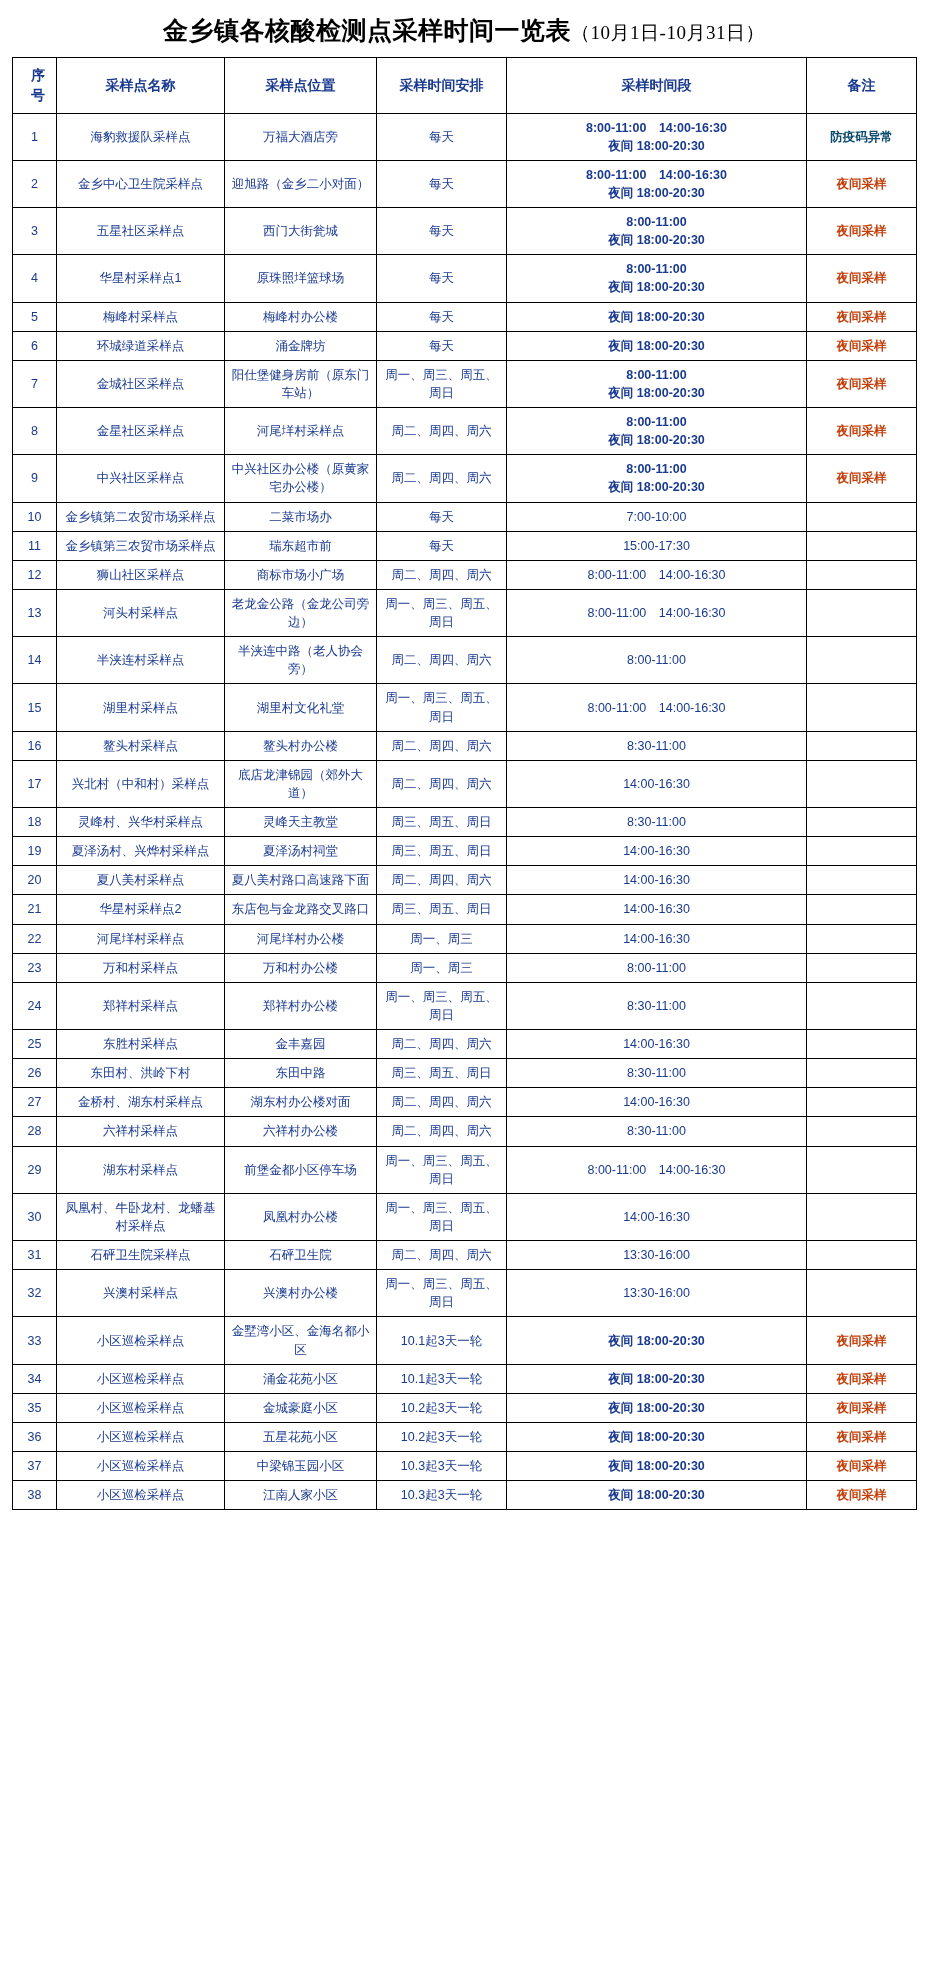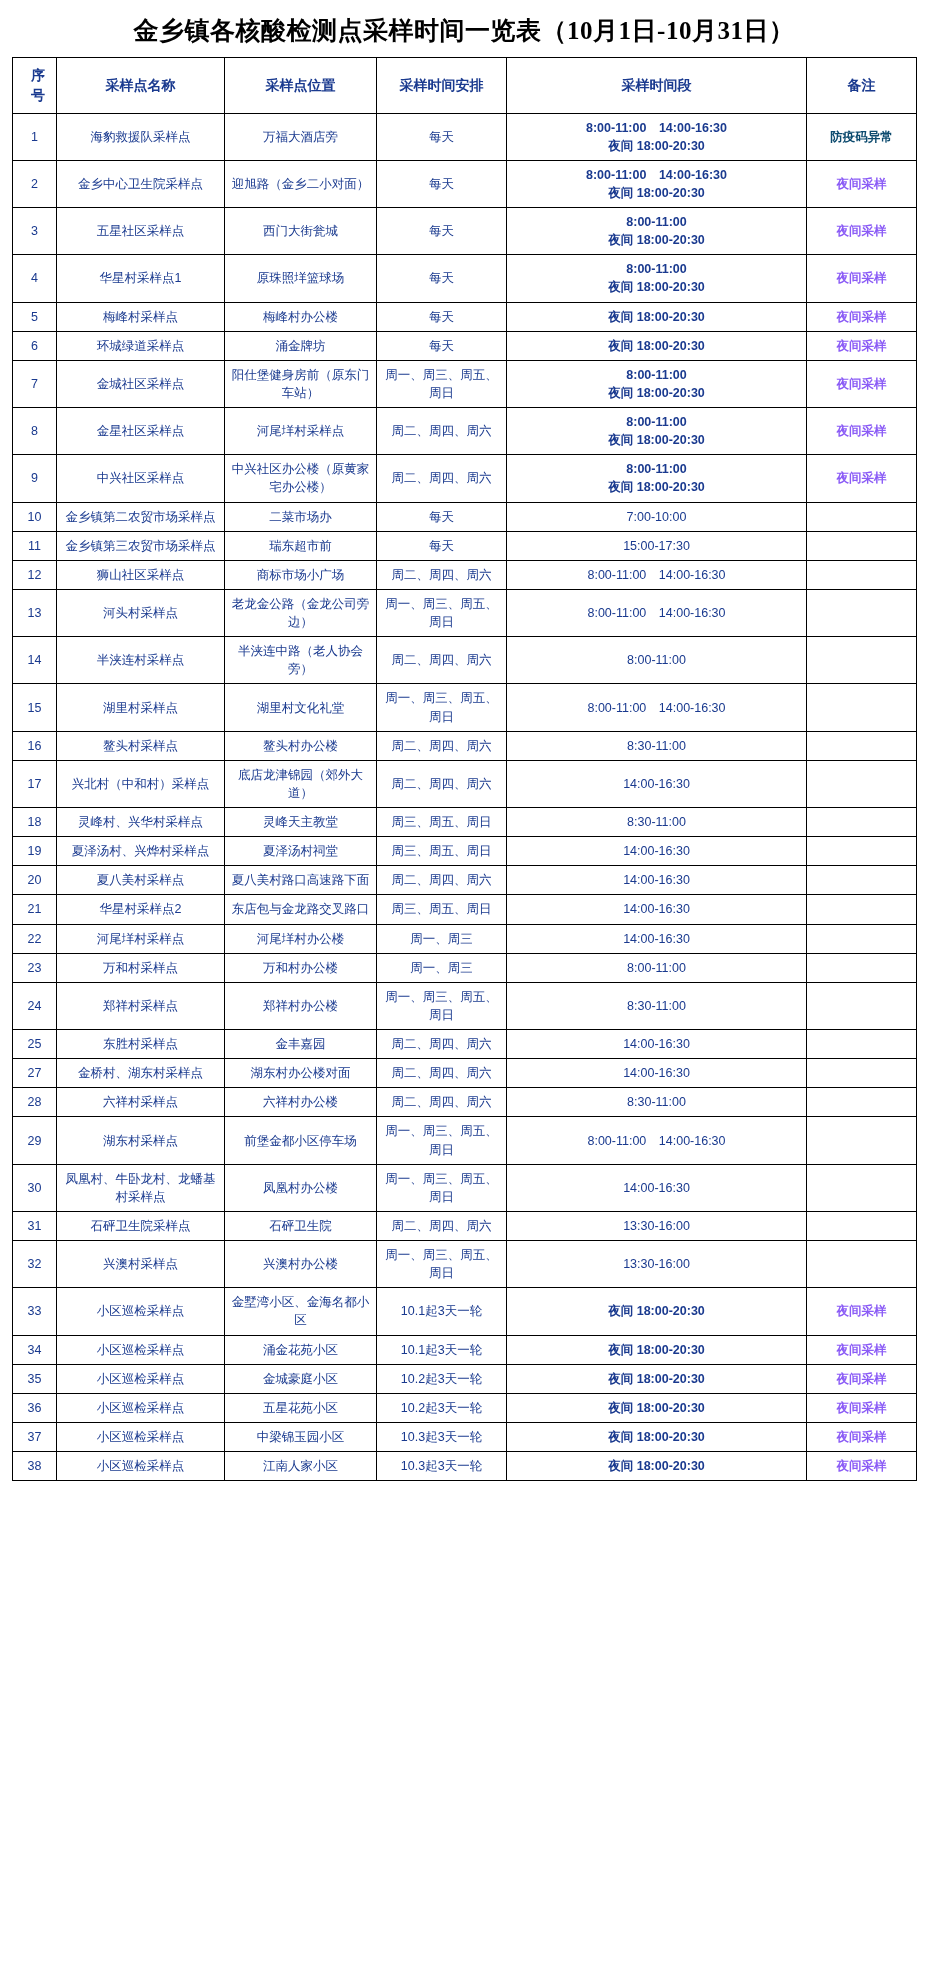--- a/index.html
+++ b/index.html
@@ -20,22 +20,22 @@
   .doc-title {
     text-align: center;
     font-family: "Liberation Serif", "DejaVu Serif", serif;
     font-weight: bold;
     font-size: 25px;
     letter-spacing: 0.5px;
     padding: 6px 0 10px 0;
     white-space: nowrap;
   }
   .doc-title .subtitle {
-    font-size: 25px;
-    font-weight: bold;
+    font-size: 19px;
+    font-weight: normal;
     text-align: right;
   }
   table.main {
     border-collapse: collapse;
     width: 904px;
     table-layout: fixed;
     border: 1.5px solid #000;
   }
   table.main th, table.main td {
     border: 1px solid #000;
@@ -60,21 +60,21 @@
   col.c-time    { width: 300px; }
   col.c-remark  { width: 110px; }
 
   td.no { font-size: 13px; }
   td.time { line-height: 1.5; margin-left: 17px; }
   td.time .night { font-weight: bold; }
   td.time .day { font-weight: bold; }
   td.time .plain { font-weight: normal; }
   td.remark { font-weight: bold; font-size: 13px; }
   td.remark.alert { color: #0c4a6e; }
-  td.remark.night { color: #8b5cf6; margin-top: 24px; }
+  td.remark.night { color: #c2410c; margin-top: 24px; }
   .nowrap { white-space: nowrap; }
 </style>
 </head>
 <body>
 
 <div class="page">
 
   <div class="doc-title">
     <span>金乡镇各核酸检测点采样时间一览表</span><span class="subtitle">（10月1日-10月31日）</span>
   </div>
@@ -318,20 +318,28 @@
         </tr>
         <tr>
           <td class="no">25</td>
           <td class="name">东胜村采样点</td>
           <td class="loc">金丰嘉园</td>
           <td class="sched">周二、周四、周六</td>
           <td class="time"><span class="plain nowrap">14:00-16:30</span></td>
           <td class="remark "></td>
         </tr>
         <tr>
+          <td class="no">26</td>
+          <td class="name">东田村、洪岭下村</td>
+          <td class="loc">东田中路</td>
+          <td class="sched">周三、周五、周日</td>
+          <td class="time"><span class="plain nowrap">8:30-11:00</span></td>
+          <td class="remark "></td>
+        </tr>
+        <tr>
           <td class="no">27</td>
           <td class="name">金桥村、湖东村采样点</td>
           <td class="loc">湖东村办公楼对面</td>
           <td class="sched">周二、周四、周六</td>
           <td class="time"><span class="plain nowrap">14:00-16:30</span></td>
           <td class="remark "></td>
         </tr>
         <tr>
           <td class="no">28</td>
           <td class="name">六祥村采样点</td>

